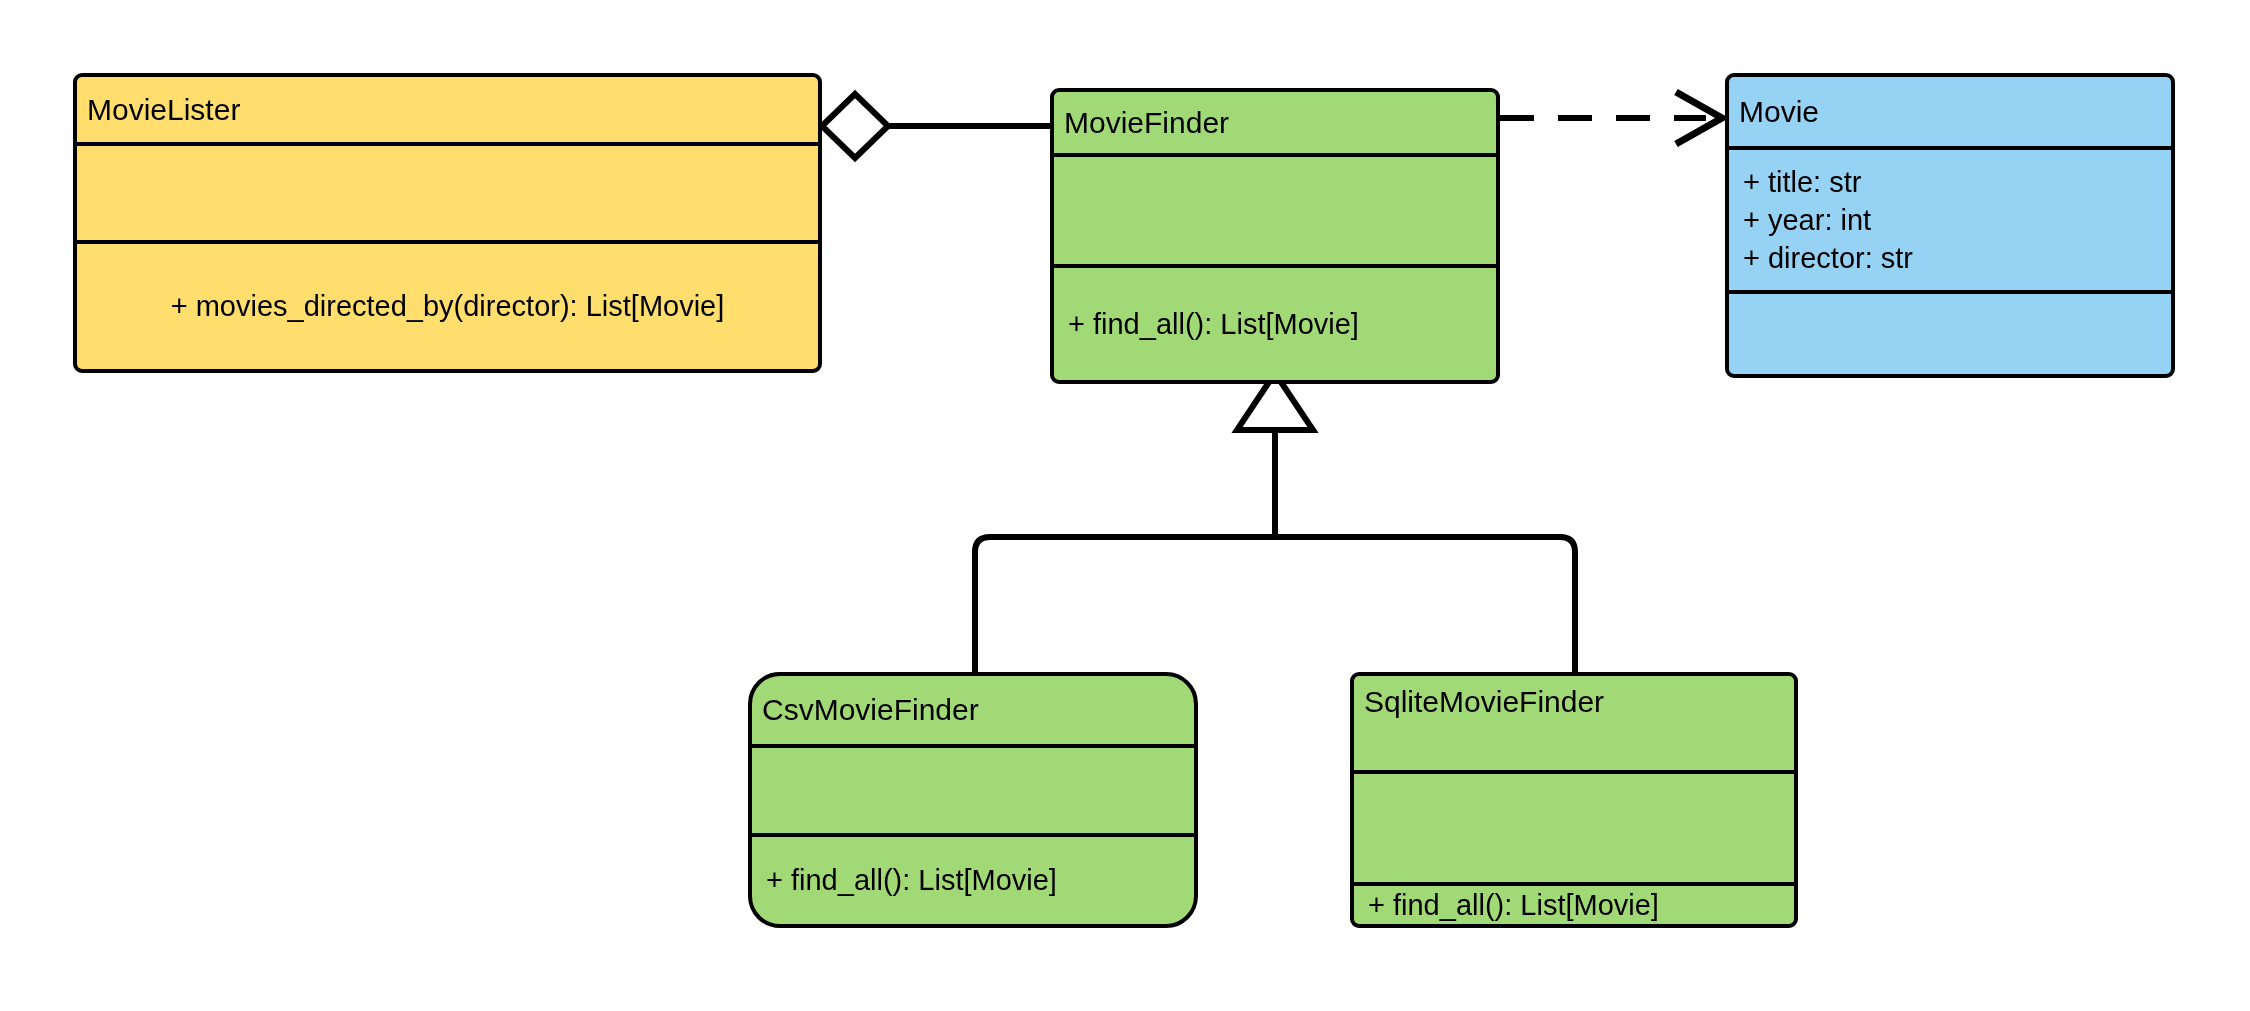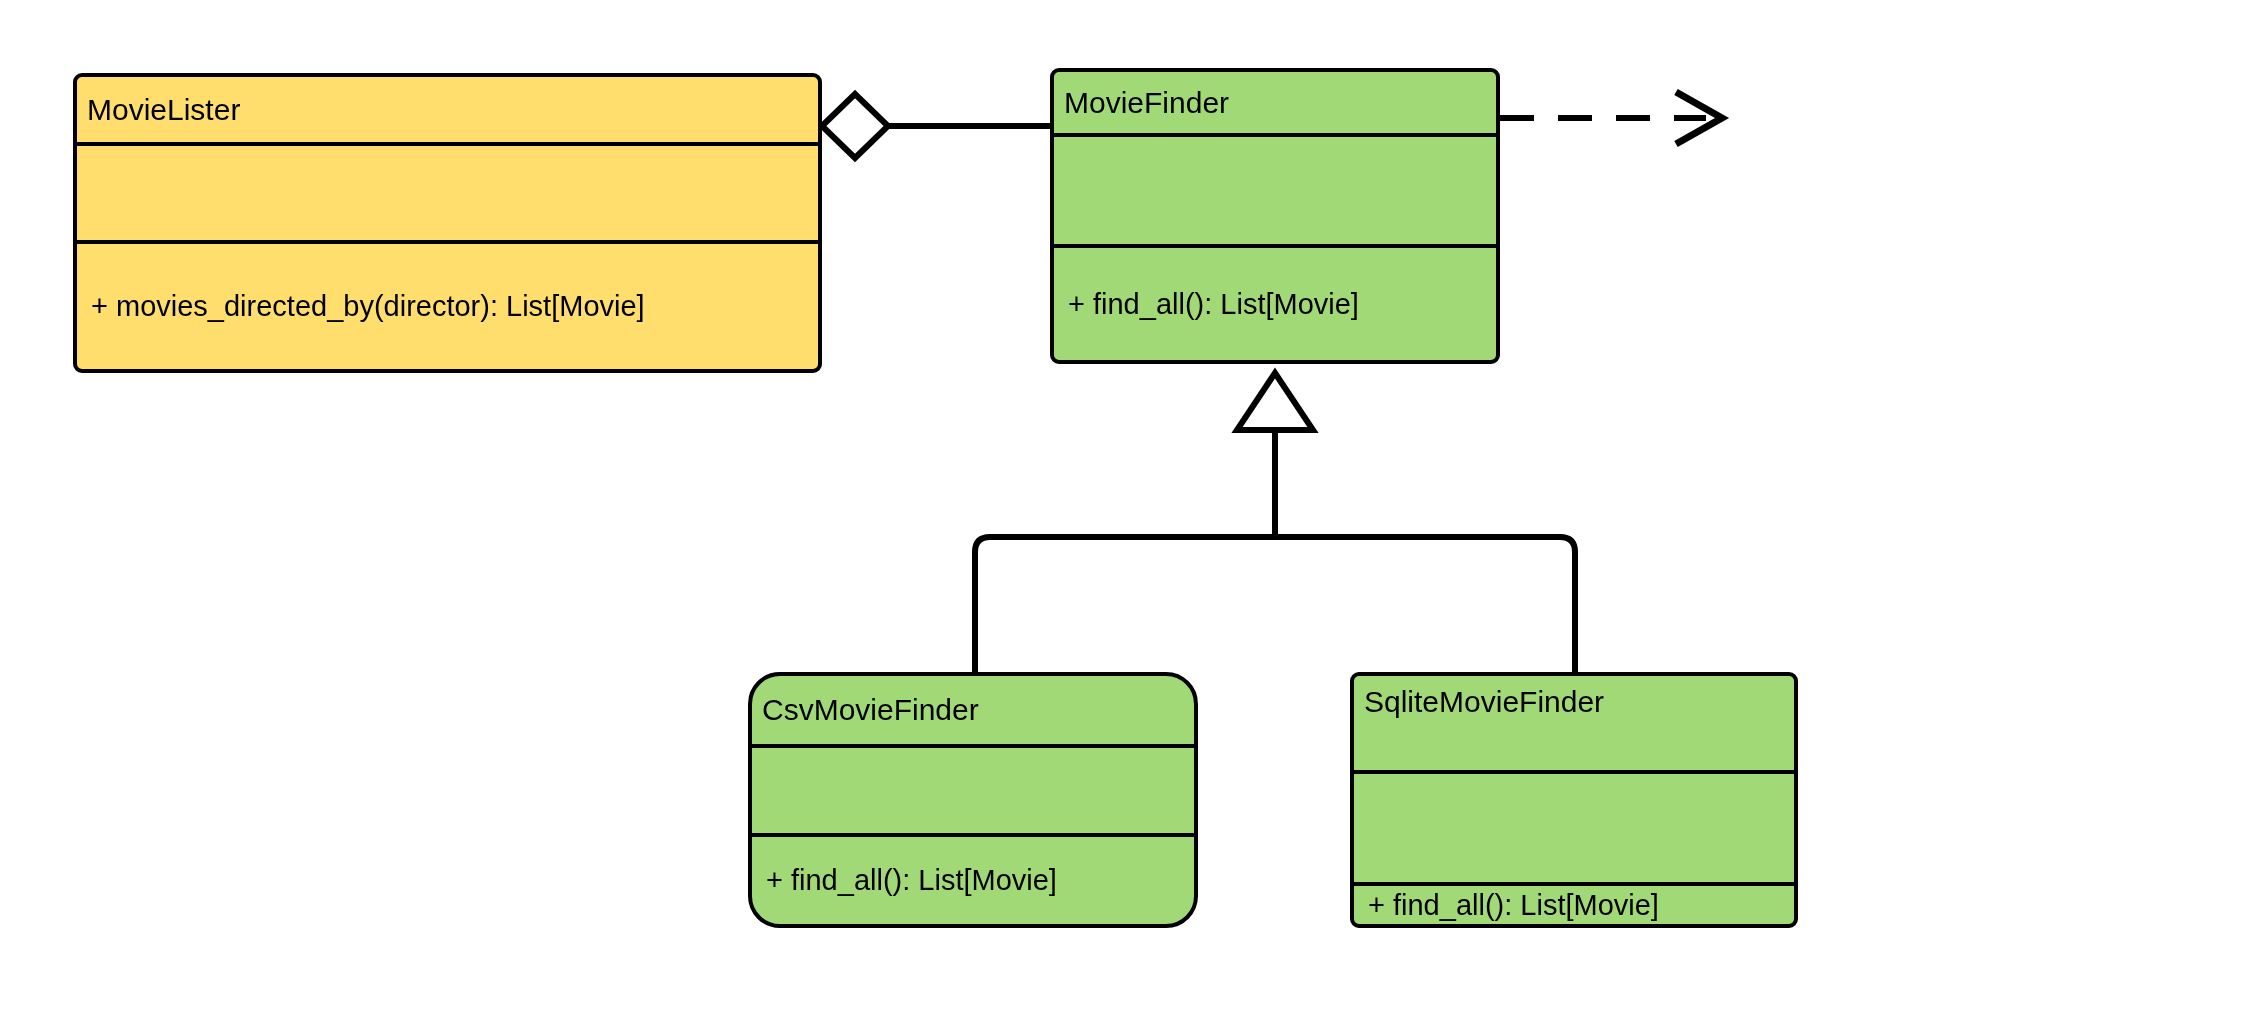--- a/index.html
+++ b/index.html
@@ -91,35 +91,46 @@
 
       <polygon points="1275,373 1313,430 1237,430" fill="#ffffff" stroke="#000000" stroke-width="6" stroke-linejoin="miter"></polygon>
     </g>
   </svg>
 
   <div class="uml-class" style="left:73px; top:73px; width:749px; height:300px; background:#ffde6e;">
     <div class="compartment" style="height:65px;">
       <div class="class-name">MovieLister</div>
     </div>
     <div class="compartment divided empty-compartment" style="height:98px;"></div>
-    <div class="compartment divided member-list" style="flex:1;">
+    <div class="compartment divided member-list" style="flex:1;align-items:center;">
       <div class="member">+ movies_directed_by(director): List[Movie]</div>
     </div>
   </div>
 
-  <div class="uml-class" style="left:1050px; top:68px; width:450px; height:296px; background:#a2d977;">
+  <div class="uml-class" style="left:1050px; top:88px; width:450px; height:296px; background:#a2d977;">
     <div class="compartment" style="height:61px;">
       <div class="class-name">MovieFinder</div>
     </div>
     <div class="compartment divided empty-compartment" style="height:111px;"></div>
     <div class="compartment divided member-list" style="flex:1;">
       <div class="member">+ find_all(): List[Movie]</div>
     </div>
   </div>
 
+  <div class="uml-class" style="left:1725px; top:73px; width:450px; height:305px; background:#96d2f4;">
+    <div class="compartment" style="height:69px;">
+      <div class="class-name">Movie</div>
+    </div>
+    <div class="compartment divided member-list" style="height:144px;">
+      <div class="member">+ title: str</div>
+      <div class="member">+ year: int</div>
+      <div class="member">+ director: str</div>
+    </div>
+    <div class="compartment divided empty-compartment" style="flex:1;"></div>
+  </div>
 
   <div class="uml-class" style="left:748px; top:672px; width:450px; height:256px; background:#a2d977;border-radius:32px;">
     <div class="compartment" style="height:68px;">
       <div class="class-name">CsvMovieFinder</div>
     </div>
     <div class="compartment divided empty-compartment" style="height:89px;"></div>
     <div class="compartment divided member-list" style="flex:1;">
       <div class="member">+ find_all(): List[Movie]</div>
     </div>
   </div>

